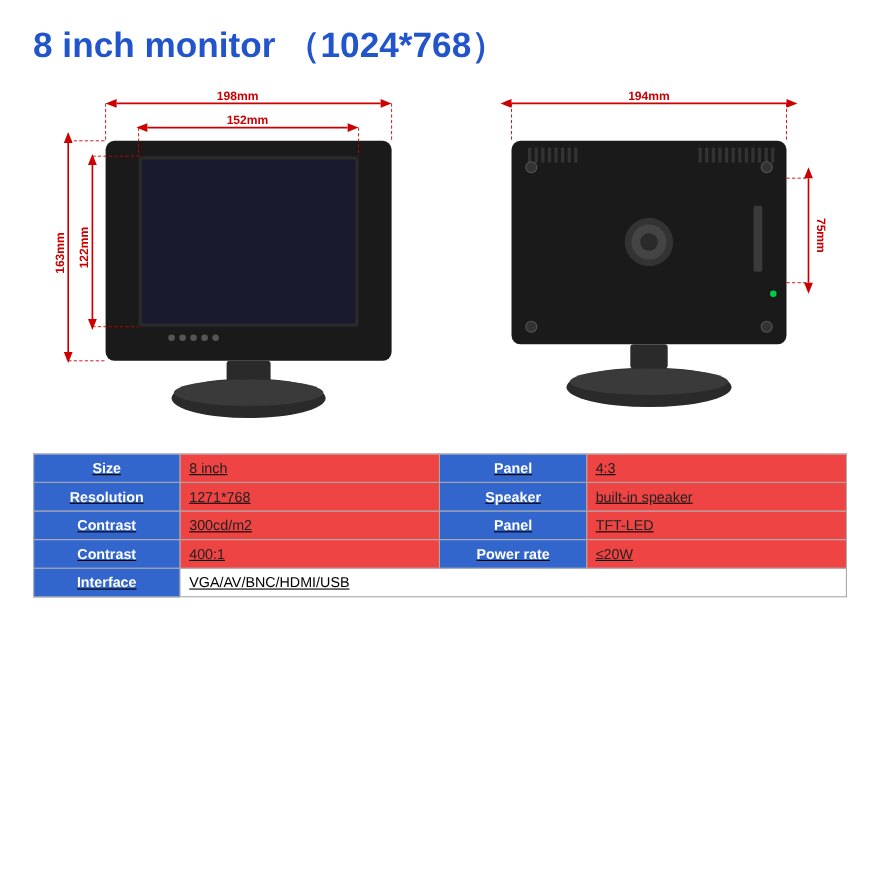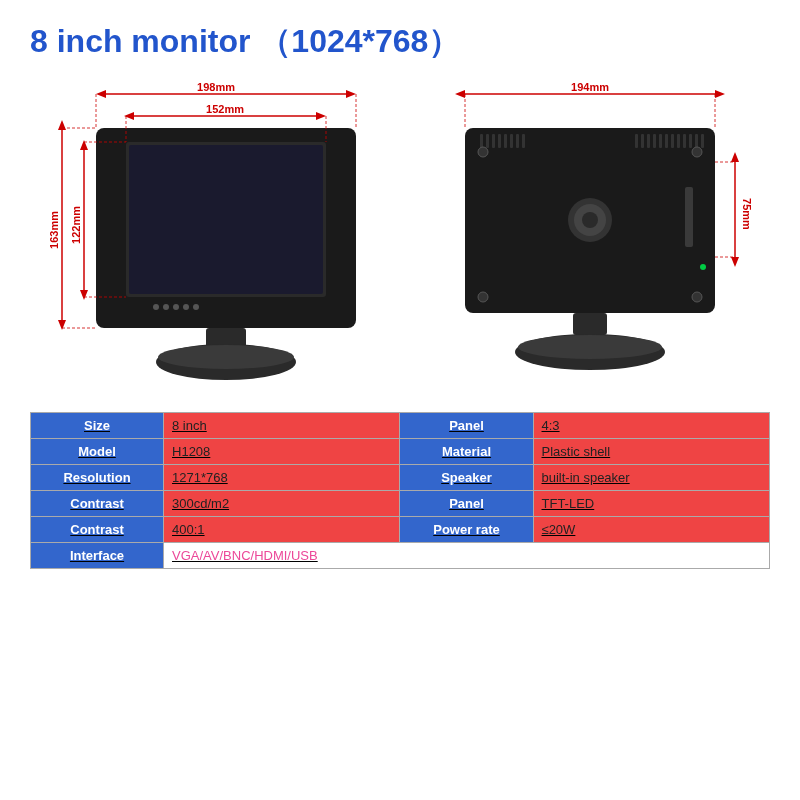--- a/index.html
+++ b/index.html
@@ -64,21 +64,21 @@
       text-align: center;
       width: 90px;
     }
     .specs-table .value-cell {
       background-color: #ef4444;
       color: #222222;
       width: 160px;
     }
     .specs-table .span-value-cell {
       background-color: #ffffff;
-      color: #ec4899;
+      color: #000000;
     }
     
     .arrow-line {
       stroke: #cc0000;
       stroke-width: 1.5;
       fill: none;
     }
     .arrow-head {
       fill: #cc0000;
     }
@@ -210,26 +210,20 @@
 
   <table class="specs-table">
     <tbody>
       <tr>
         <td class="label-cell">Size</td>
         <td class="value-cell">8 inch</td>
         <td class="label-cell">Panel</td>
         <td class="value-cell">4:3</td>
       </tr>
       <tr>
-        <td class="label-cell">Model</td>
-        <td class="value-cell">H1208</td>
-        <td class="label-cell">Material</td>
-        <td class="value-cell">Plastic shell</td>
-      </tr>
-      <tr>
         <td class="label-cell">Resolution</td>
         <td class="value-cell">1271*768</td>
         <td class="label-cell">Speaker</td>
         <td class="value-cell">built-in speaker</td>
       </tr>
       <tr>
         <td class="label-cell">Contrast</td>
         <td class="value-cell">300cd/m2</td>
         <td class="label-cell">Panel</td>
         <td class="value-cell">TFT-LED</td>

